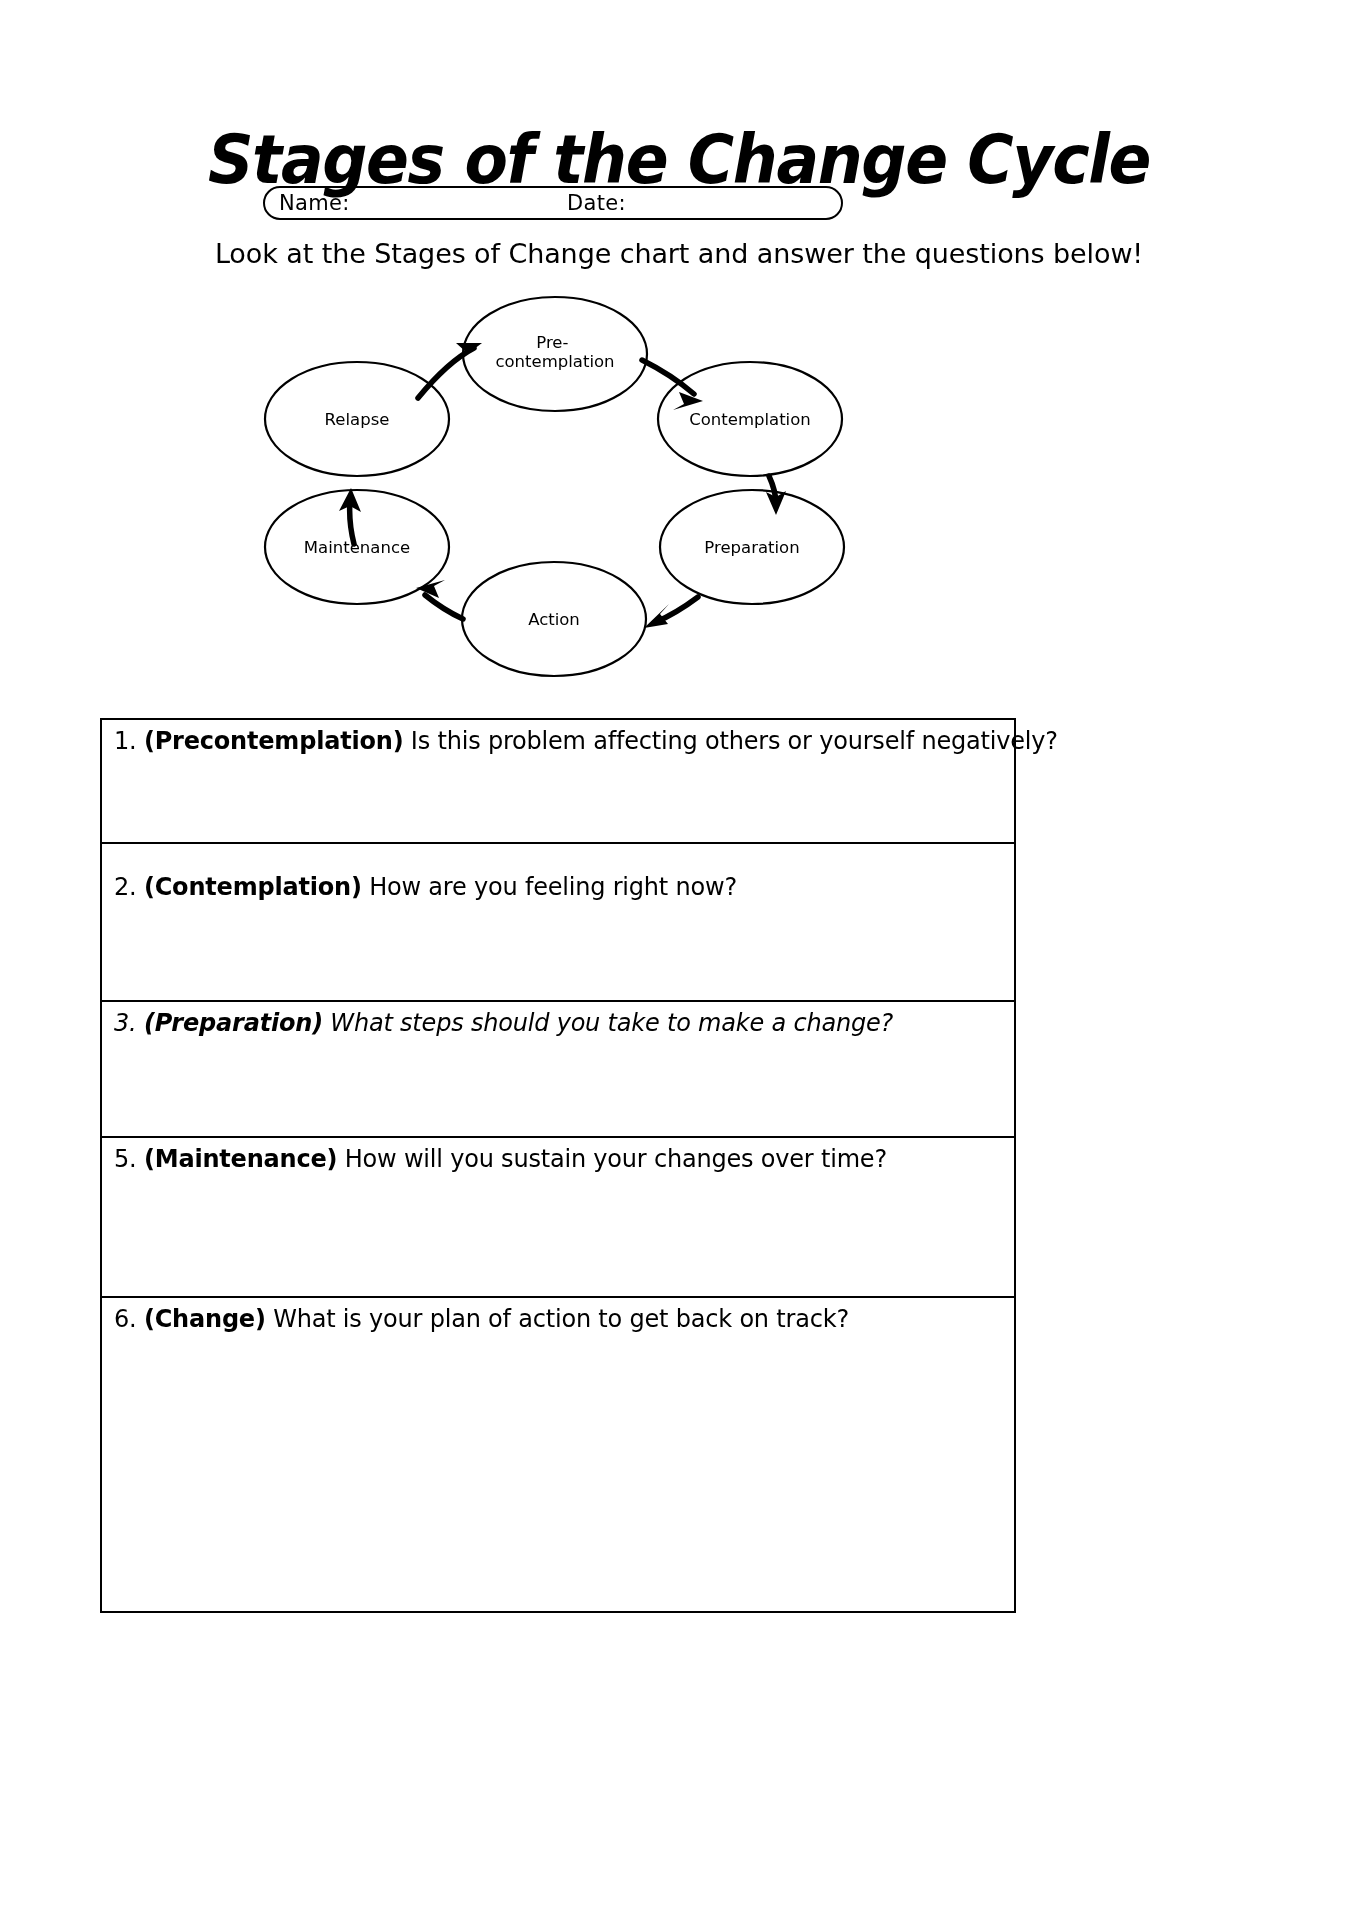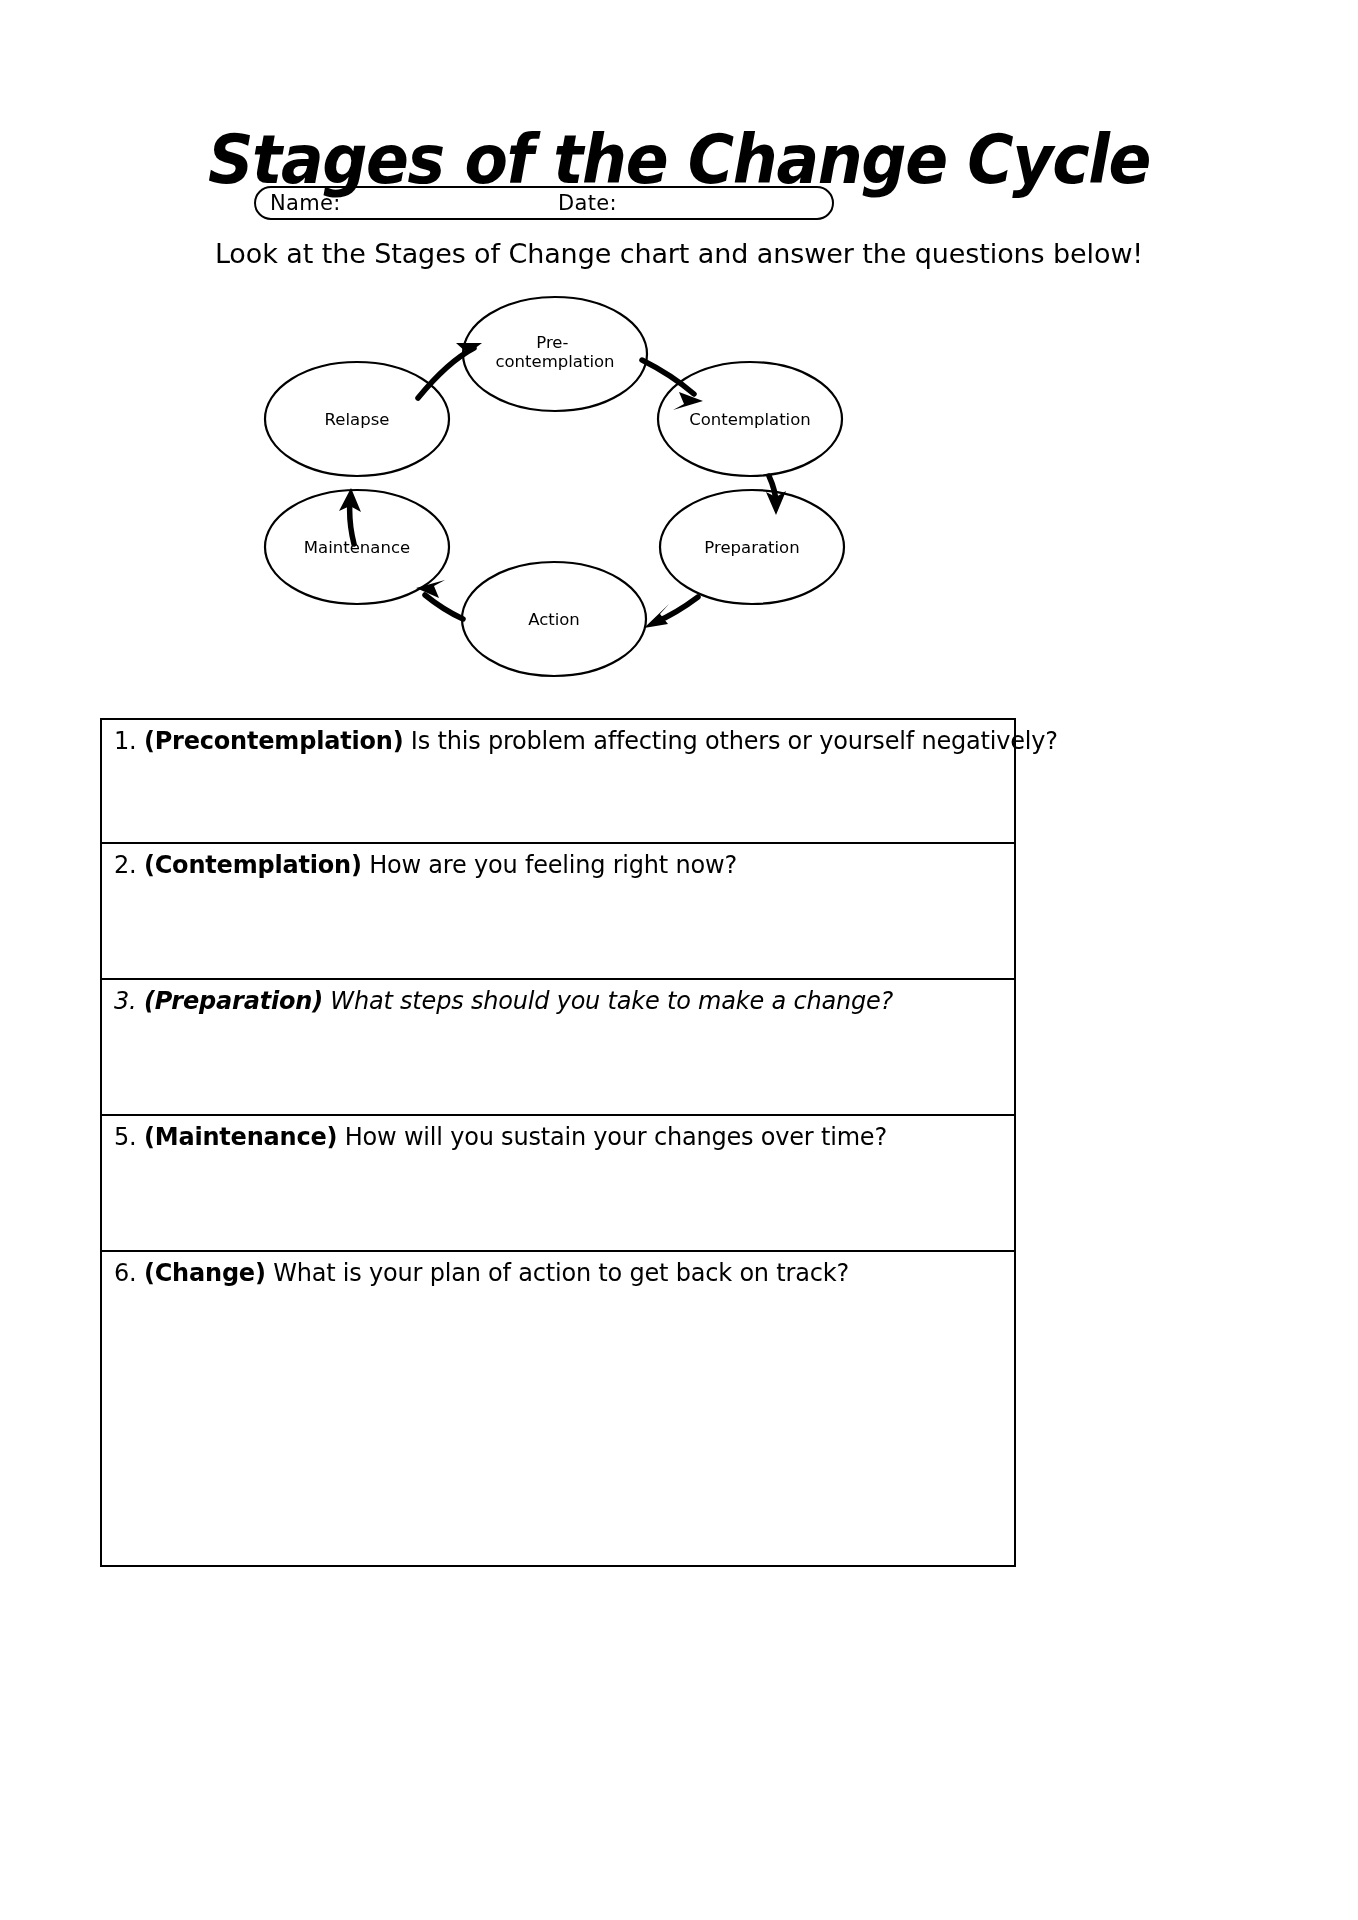--- a/index.html
+++ b/index.html
@@ -24,21 +24,21 @@
     font-size:68px;
     line-height:1.05;
     letter-spacing:-1.5px;
     transform:scaleX(0.93);
     white-space:nowrap;
   }
 
   
   .namebar{
     position:absolute;
-    left:254px;top:186px;
+    left:263px;top:186px;
     width:580px;height:34px;
     border:2px solid #000;
     border-radius:18px;
     box-sizing:border-box;
   }
   .namebar .lbl{
     position:absolute;
     top:3px;
     font-size:21px;
     font-family:"DejaVu Sans", sans-serif;
@@ -89,24 +89,24 @@
   .qrow .qtext{
     font-size:24px;
     font-family:"DejaVu Sans", sans-serif;
     padding:8px 10px 0 12px;
     line-height:1.15;
     white-space:nowrap;
     letter-spacing:-0.2px;
   }
   .qrow .qtext b{font-weight:bold;}
   .qrow.h1{height:124px;}
-  .qrow.h2{height:136px;}
+  .qrow.h2{height:136px;margin-top:22px;}
   .qrow.h3{height:136px;font-style:italic;}
   .qrow.h4{height:137px;}
-  .qrow.h5{height:136px;}
+  .qrow.h5{height:160px;}
   .qrow.h6{height:315px;}
 </style>
 </head>
 <body>
 
 <div class="page">
 
   <h1 class="title">Stages of the Change Cycle</h1>
 
   <div class="namebar">

